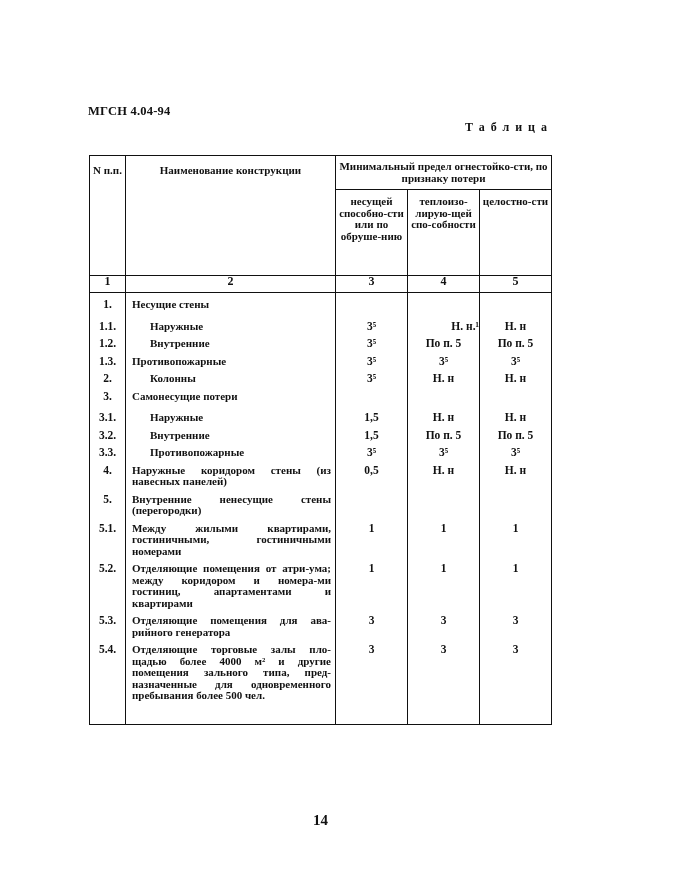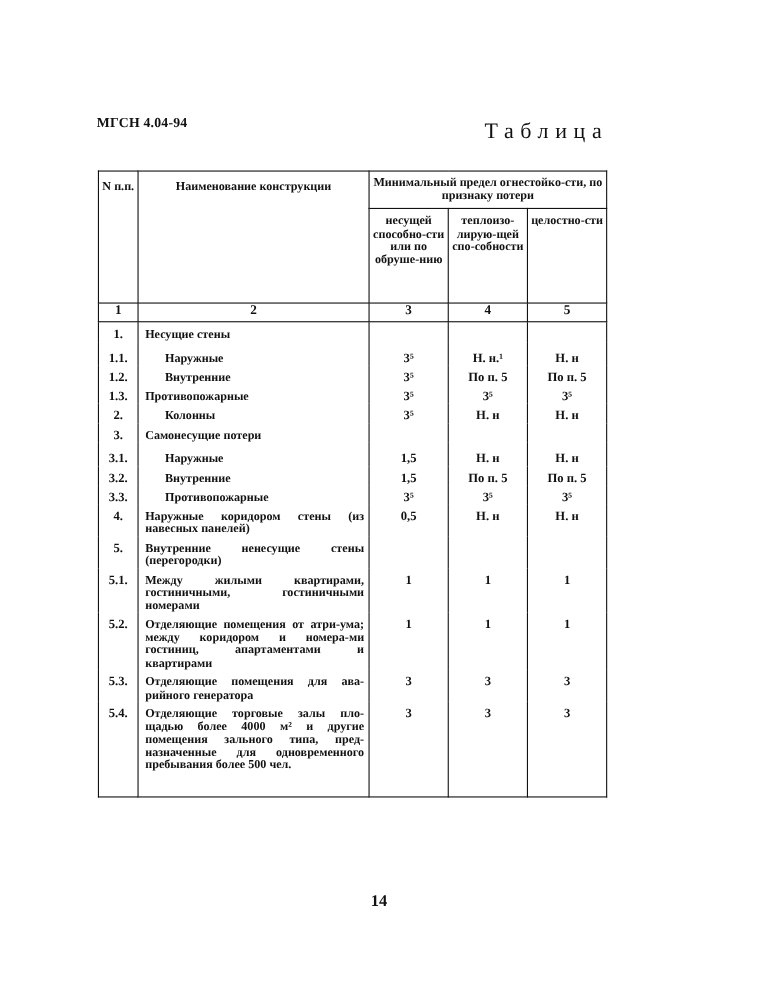--- a/index.html
+++ b/index.html
@@ -1,20 +1,20 @@
 <!DOCTYPE html>
 <html><head>
 <meta charset="utf-8">
 <style>
   html, body { margin: 0; padding: 0; background: #ffffff; }
   body { width: 700px; height: 895px; position: relative; overflow: hidden;
          font-family: "Liberation Serif", "DejaVu Serif", serif; color: #111; }
   .doc-code { position: absolute; left: 88px; top: 104px; font-size: 12.5px; font-weight: bold; letter-spacing: 0.2px; }
-  .table-caption { position: absolute; right: 147px; top: 108px; font-size: 20px; font-weight: normal; letter-spacing: 6px; }
-  .page-number { position: absolute; left: 313px; top: 812px; font-size: 15px; font-weight: bold; margin-left: 24px; }
+  .table-caption { position: absolute; right: 147px; top: 120px; font-size: 12px; font-weight: bold; letter-spacing: 6px; }
+  .page-number { position: absolute; left: 313px; top: 812px; font-size: 15px; font-weight: bold; }
 
   table.main { position: absolute; left: 89px; top: 155px; width: 462px; border-collapse: collapse;
                font-size: 11px; font-weight: bold; line-height: 11.5px; table-layout: fixed; padding-left: 28px; }
   table.main td, table.main th { border-left: 1.5px solid #111; border-right: 1.5px solid #111; padding: 0; vertical-align: top; }
   table.main thead th { font-weight: bold; border-top: 1.5px solid #111; border-bottom: 1.5px solid #111; }
   .h-num { text-align: center; padding-top: 9px !important; }
   .h-name { text-align: center; padding-top: 9px !important; }
   .h-group { padding: 5px 2px 2px 2px !important; height: 26px; }
   .h-sub { text-align: center; padding: 6px 2px 2px 2px !important; height: 77px; }
   .idx-row td { text-align: center; border-top: 1.5px solid #111; border-bottom: 1.5px solid #111; height: 16px; padding-top: 3px; font-size: 12px; }
@@ -65,21 +65,21 @@
         <td class="c-num" style="padding-top: 6px;">1.</td>
         <td class="c-name" style="padding-top: 6px;">Несущие стены</td>
         <td class="c-val" style="padding-top: 6px;"></td>
         <td class="c-val" style="padding-top: 6px;"></td>
         <td class="c-val" style="padding-top: 6px;"></td>
       </tr>
       <tr>
         <td class="c-num" style="padding-top: 10px;">1.1.</td>
         <td class="c-name indent" style="padding-top: 10px;">Наружные</td>
         <td class="c-val" style="padding-top: 10px;">3⁵</td>
-        <td class="c-val" style="padding-top: 10px;">Н. н.¹</td>
+        <td class="c-val" style="padding-top: 10px; text-align: right;">Н. н.¹</td>
         <td class="c-val" style="padding-top: 10px;">Н. н</td>
       </tr>
       <tr>
         <td class="c-num" style="padding-top: 6px;">1.2.</td>
         <td class="c-name indent" style="padding-top: 6px;">Внутренние</td>
         <td class="c-val" style="padding-top: 6px;">3⁵</td>
         <td class="c-val" style="padding-top: 6px;">По п. 5</td>
         <td class="c-val" style="padding-top: 6px;">По п. 5</td>
       </tr>
       <tr>

